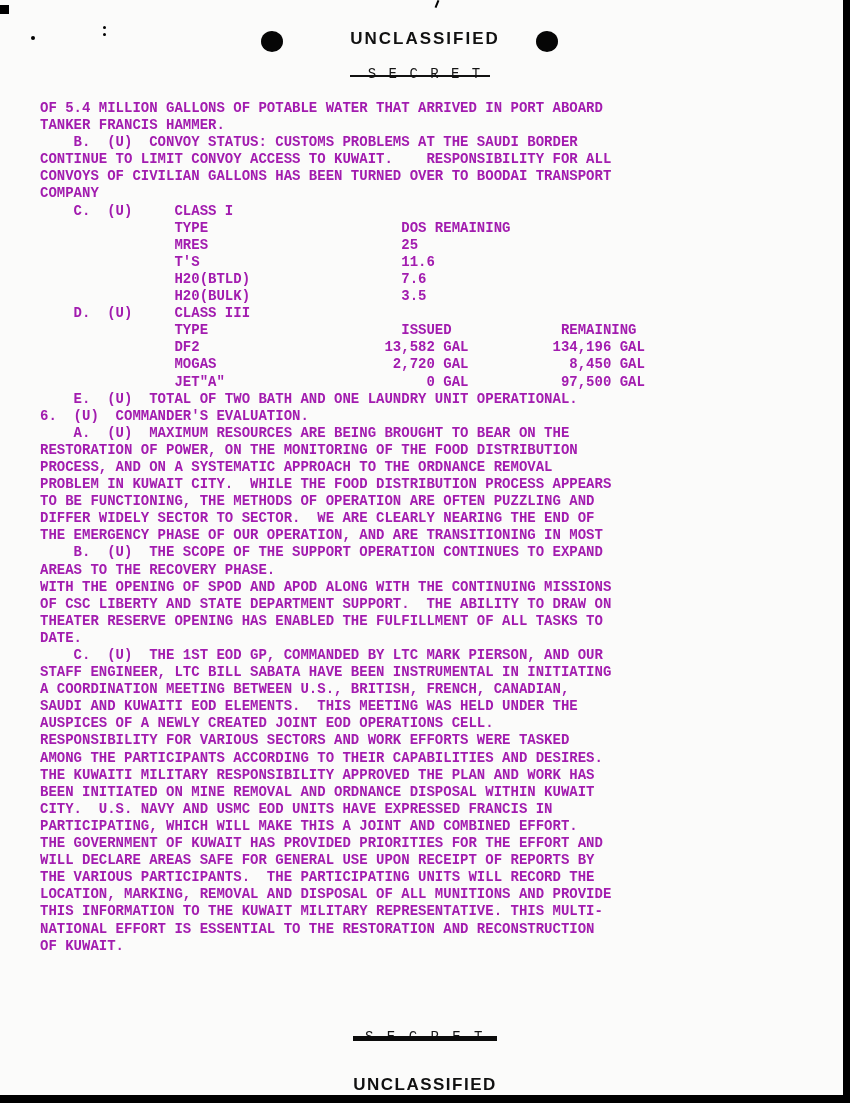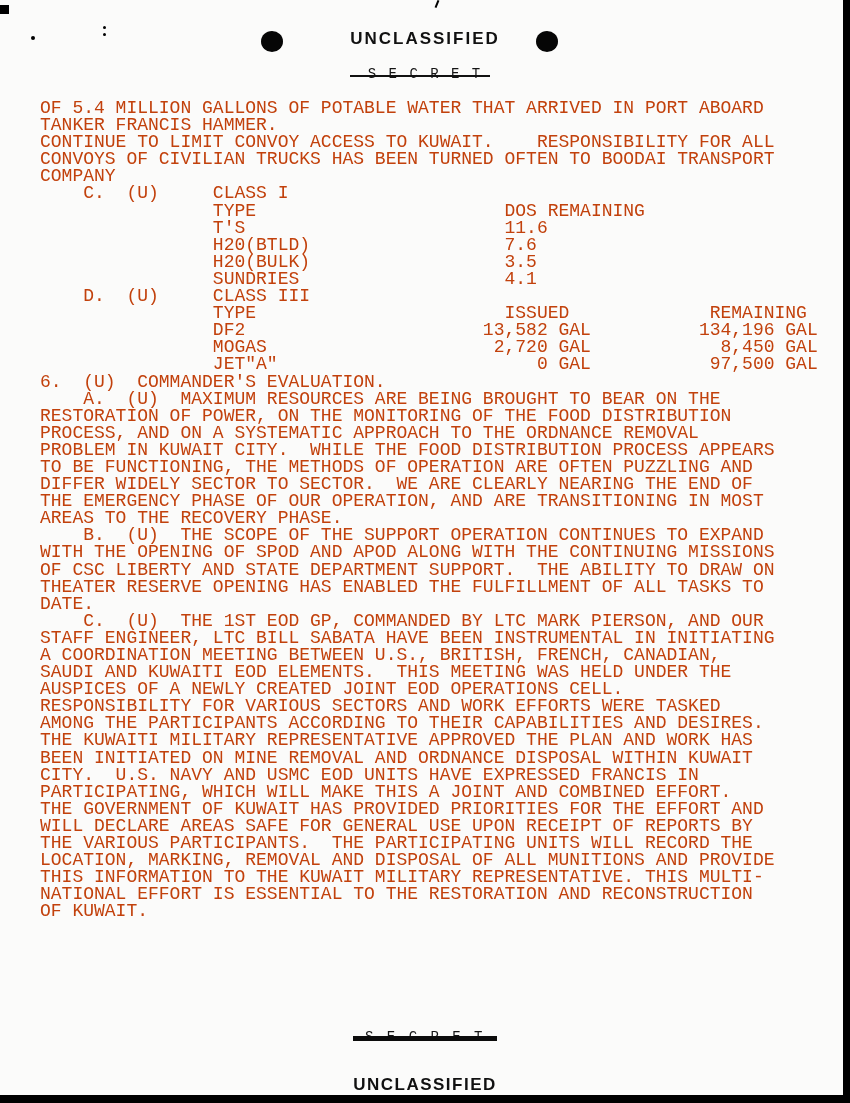--- a/index.html
+++ b/index.html
@@ -35,22 +35,22 @@
     content:"";position:absolute;left:-10px;right:-10px;top:46%;
     height:5px;background:#0c0c0c;
   }
   
   .punch{position:absolute;width:22px;height:21px;border-radius:50%;background:#060606;}
   .punch-left{left:261px;top:31px;}
   .punch-right{left:536px;top:31px;}
   
   .doc{
     position:absolute;top:100px;left:40px;right:20px;
-    font-size:18px;font-weight:400;line-height:17.1px;
-    color:#c2410c;
+    font-size:14px;font-weight:700;line-height:17.1px;
+    color:#a21caf;
   }
   .doc .line{white-space:pre;height:17.1px;}
   
   .artifact{position:absolute;background:#000;}
   .edge-right{right:0;top:0;width:7px;height:1103px;}
   .edge-bottom{left:0;bottom:0;width:850px;height:8px;}
   .mark-corner{left:0;top:5px;width:9px;height:9px;}
   .mark-dot{left:31px;top:36px;width:4px;height:4px;border-radius:50%;}
   .mark-colon-a{left:103px;top:26px;width:3px;height:3px;border-radius:50%;}
   .mark-colon-b{left:103px;top:33px;width:3px;height:3px;border-radius:50%;}
@@ -67,56 +67,58 @@
   <div class="punch punch-left"></div>
   <div class="punch punch-right"></div>
 
   <div class="secret-line secret-top">
     <span class="secret-text">S E C R E T</span>
   </div>
 
   <div class="doc">
       <div class="line">OF 5.4 MILLION GALLONS OF POTABLE WATER THAT ARRIVED IN PORT ABOARD</div>
       <div class="line">TANKER FRANCIS HAMMER.</div>
+      <div class="line">    B.  (U)  CONVOY STATUS: CUSTOMS PROBLEMS AT THE SAUDI BORDER</div>
       <div class="line">CONTINUE TO LIMIT CONVOY ACCESS TO KUWAIT.    RESPONSIBILITY FOR ALL</div>
-      <div class="line">CONVOYS OF CIVILIAN TRUCKS HAS BEEN TURNED OFTEN TO BOODAI TRANSPORT</div>
+      <div class="line">CONVOYS OF CIVILIAN GALLONS HAS BEEN TURNED OVER TO BOODAI TRANSPORT</div>
       <div class="line">COMPANY</div>
       <div class="line">    C.  (U)     CLASS I</div>
       <div class="line">                TYPE                       DOS REMAINING</div>
+      <div class="line">                MRES                       25</div>
       <div class="line">                T'S                        11.6</div>
       <div class="line">                H20(BTLD)                  7.6</div>
       <div class="line">                H20(BULK)                  3.5</div>
-      <div class="line">                SUNDRIES                   4.1</div>
       <div class="line">    D.  (U)     CLASS III</div>
       <div class="line">                TYPE                       ISSUED             REMAINING</div>
       <div class="line">                DF2                      13,582 GAL          134,196 GAL</div>
       <div class="line">                MOGAS                     2,720 GAL            8,450 GAL</div>
       <div class="line">                JET"A"                        0 GAL           97,500 GAL</div>
+      <div class="line">    E.  (U)  TOTAL OF TWO BATH AND ONE LAUNDRY UNIT OPERATIONAL.</div>
       <div class="line">6.  (U)  COMMANDER'S EVALUATION.</div>
       <div class="line">    A.  (U)  MAXIMUM RESOURCES ARE BEING BROUGHT TO BEAR ON THE</div>
       <div class="line">RESTORATION OF POWER, ON THE MONITORING OF THE FOOD DISTRIBUTION</div>
       <div class="line">PROCESS, AND ON A SYSTEMATIC APPROACH TO THE ORDNANCE REMOVAL</div>
       <div class="line">PROBLEM IN KUWAIT CITY.  WHILE THE FOOD DISTRIBUTION PROCESS APPEARS</div>
       <div class="line">TO BE FUNCTIONING, THE METHODS OF OPERATION ARE OFTEN PUZZLING AND</div>
       <div class="line">DIFFER WIDELY SECTOR TO SECTOR.  WE ARE CLEARLY NEARING THE END OF</div>
       <div class="line">THE EMERGENCY PHASE OF OUR OPERATION, AND ARE TRANSITIONING IN MOST</div>
+      <div class="line">    B.  (U)  THE SCOPE OF THE SUPPORT OPERATION CONTINUES TO EXPAND</div>
       <div class="line">AREAS TO THE RECOVERY PHASE.</div>
-      <div class="line">    B.  (U)  THE SCOPE OF THE SUPPORT OPERATION CONTINUES TO EXPAND</div>
       <div class="line">WITH THE OPENING OF SPOD AND APOD ALONG WITH THE CONTINUING MISSIONS</div>
       <div class="line">OF CSC LIBERTY AND STATE DEPARTMENT SUPPORT.  THE ABILITY TO DRAW ON</div>
       <div class="line">THEATER RESERVE OPENING HAS ENABLED THE FULFILLMENT OF ALL TASKS TO</div>
       <div class="line">DATE.</div>
       <div class="line">    C.  (U)  THE 1ST EOD GP, COMMANDED BY LTC MARK PIERSON, AND OUR</div>
       <div class="line">STAFF ENGINEER, LTC BILL SABATA HAVE BEEN INSTRUMENTAL IN INITIATING</div>
       <div class="line">A COORDINATION MEETING BETWEEN U.S., BRITISH, FRENCH, CANADIAN,</div>
       <div class="line">SAUDI AND KUWAITI EOD ELEMENTS.  THIS MEETING WAS HELD UNDER THE</div>
       <div class="line">AUSPICES OF A NEWLY CREATED JOINT EOD OPERATIONS CELL.</div>
       <div class="line">RESPONSIBILITY FOR VARIOUS SECTORS AND WORK EFFORTS WERE TASKED</div>
       <div class="line">AMONG THE PARTICIPANTS ACCORDING TO THEIR CAPABILITIES AND DESIRES.</div>
-      <div class="line">THE KUWAITI MILITARY REPRESENTATIVE APPROVED THE PLAN AND WORK HAS</div>
+      <div class="line">THE KUWAITI MILITARY RESPONSIBILITY APPROVED THE PLAN AND WORK HAS</div>
       <div class="line">BEEN INITIATED ON MINE REMOVAL AND ORDNANCE DISPOSAL WITHIN KUWAIT</div>
       <div class="line">CITY.  U.S. NAVY AND USMC EOD UNITS HAVE EXPRESSED FRANCIS IN</div>
       <div class="line">PARTICIPATING, WHICH WILL MAKE THIS A JOINT AND COMBINED EFFORT.</div>
       <div class="line">THE GOVERNMENT OF KUWAIT HAS PROVIDED PRIORITIES FOR THE EFFORT AND</div>
       <div class="line">WILL DECLARE AREAS SAFE FOR GENERAL USE UPON RECEIPT OF REPORTS BY</div>
       <div class="line">THE VARIOUS PARTICIPANTS.  THE PARTICIPATING UNITS WILL RECORD THE</div>
       <div class="line">LOCATION, MARKING, REMOVAL AND DISPOSAL OF ALL MUNITIONS AND PROVIDE</div>
       <div class="line">THIS INFORMATION TO THE KUWAIT MILITARY REPRESENTATIVE. THIS MULTI-</div>
       <div class="line">NATIONAL EFFORT IS ESSENTIAL TO THE RESTORATION AND RECONSTRUCTION</div>
       <div class="line">OF KUWAIT.</div>

